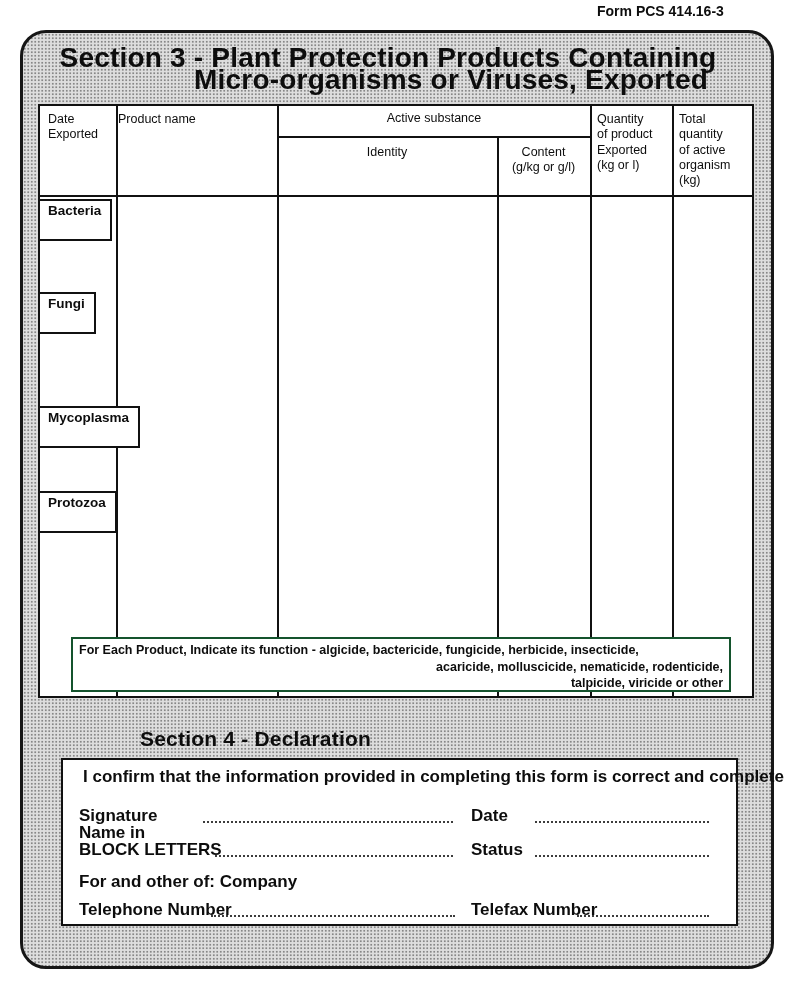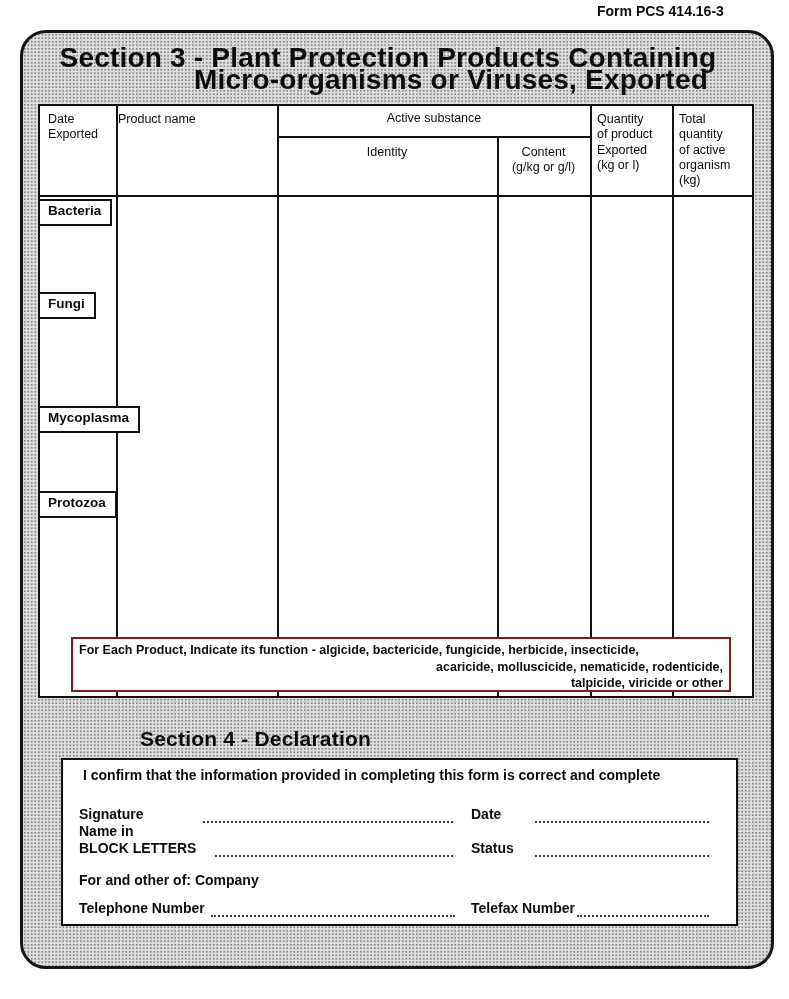--- a/index.html
+++ b/index.html
@@ -31,33 +31,33 @@
   .hcell{position:absolute;font-size:12.5px;line-height:1.22;white-space:pre-line;}
   .hc-date{left:8px;top:6px;}
   .hc-product{left:78px;top:6px;width:142px;text-align:left;}
   .hc-active{left:239px;top:5px;width:310px;text-align:center;}
   .hc-identity{left:239px;top:39px;width:216px;text-align:center;}
   .hc-content{left:459px;top:39px;width:89px;text-align:center;}
   .hc-quantity{left:557px;top:6px;width:72px;}
   .hc-total{left:639px;top:6px;width:68px;}
 
   .rowlabel{position:absolute;left:-2px;background:#fff;border:2px solid #111;
-      font-size:13.5px;font-weight:bold;padding:2px 9px 6px 8px;white-space:nowrap;}
+      font-size:13.5px;font-weight:bold;padding:2px 9px 21px 8px;white-space:nowrap;}
   .rl-0{top:93px;} .rl-1{top:186px;} .rl-2{top:300px;} .rl-3{top:385px;} .rl-4{top:462px;}
 
   .func-box{position:absolute;left:31px;top:531px;width:660px;height:55px;
-      background:#fff;border:2px solid #7f1d1d;font-size:12.5px;font-weight:bold;
+      background:#fff;border:2px solid #14532d;font-size:12.5px;font-weight:bold;
       line-height:1.32;padding:3px 6px;box-sizing:border-box;}
   .func-box .c{text-align:right;padding-left:100px;}
 
   .s4-title{position:absolute;left:117px;top:694px;font-size:21px;font-weight:bold;letter-spacing:.2px;}
 
   .decl-box{position:absolute;left:38px;top:725px;width:673px;height:164px;
       background:#fff;border:2px solid #111;}
-  .decl-box .lbl{position:absolute;font-size:14px;font-weight:bold;white-space:nowrap;}
+  .decl-box .lbl{position:absolute;font-size:17px;font-weight:bold;white-space:nowrap;}
   .confirm{left:20px;top:7px;}
   .lb-sig{left:16px;top:46px;}   .lb-date{left:408px;top:46px;}
   .lb-name{left:16px;top:63px;}  .lb-block{left:16px;top:80px;}
   .lb-status{left:408px;top:80px;}
   .lb-behalf{left:16px;top:112px;}
   .lb-tel{left:16px;top:140px;}  .lb-fax{left:408px;top:140px;}
 
   .dots{position:absolute;height:0;border-bottom:2px dotted #3c3c3c;}
   .dt-sig{left:140px;top:61px;width:250px;}
   .dt-date{left:472px;top:61px;width:174px;}

